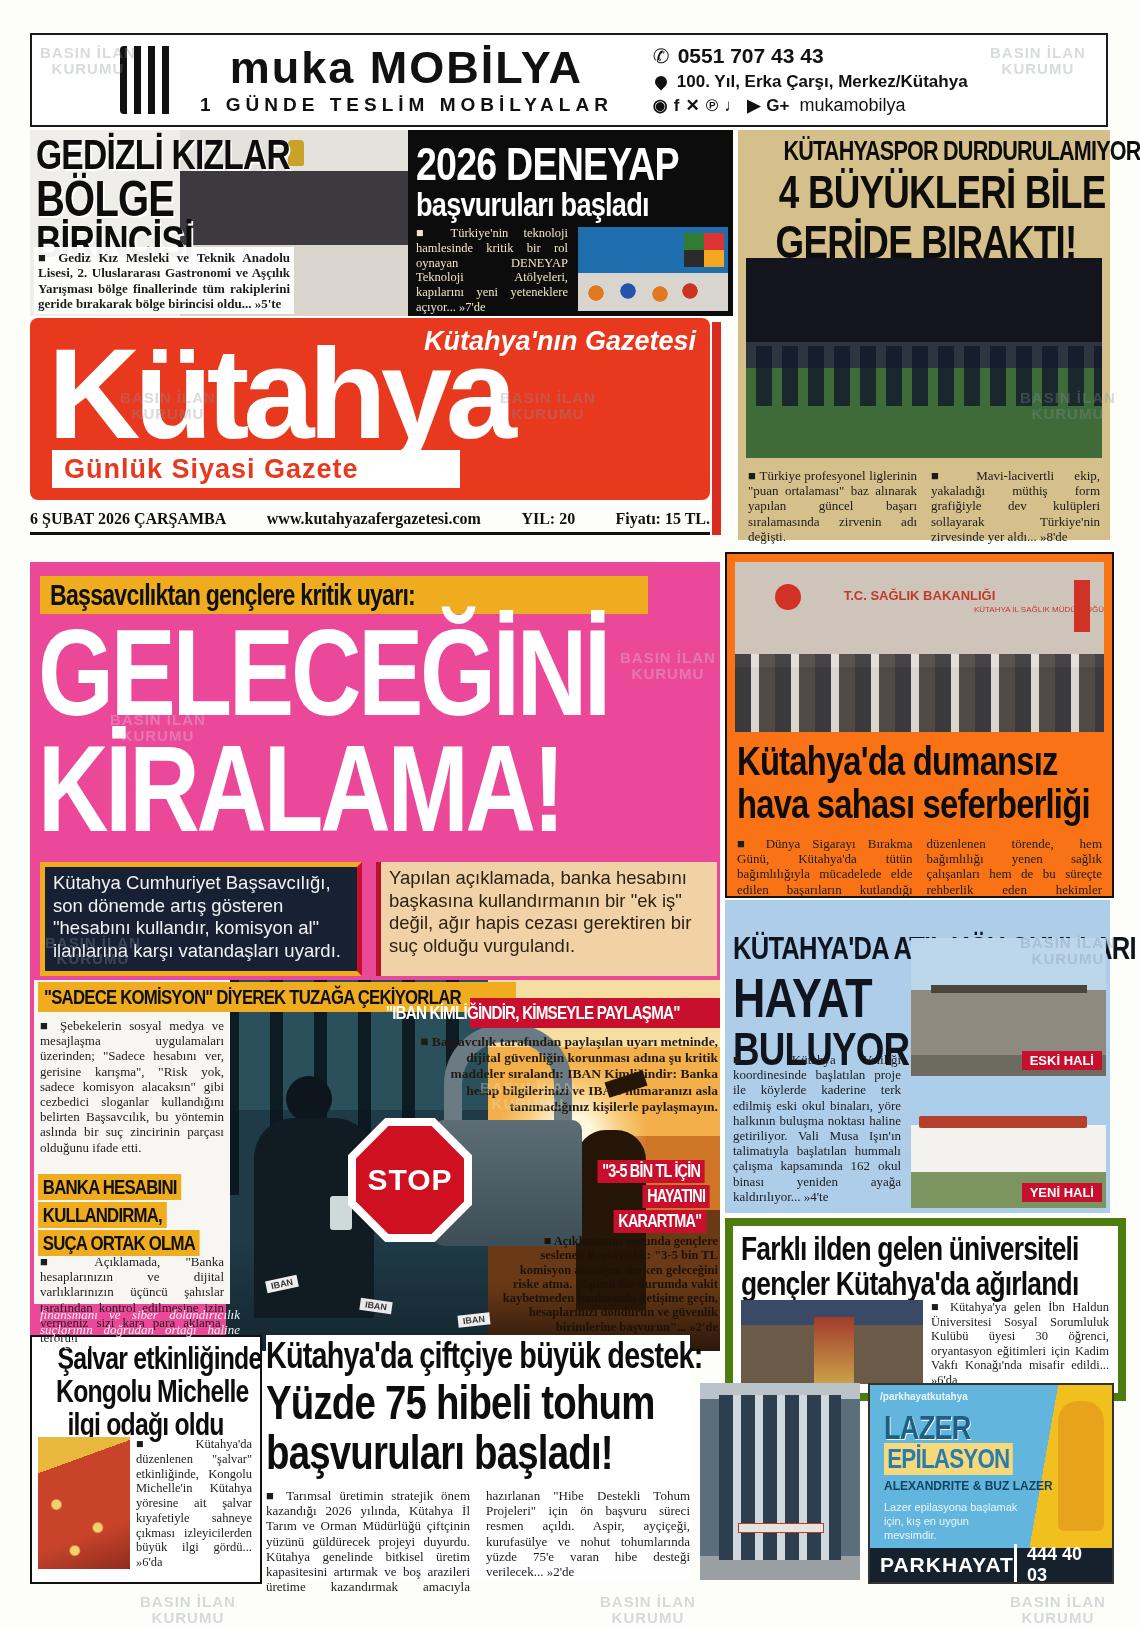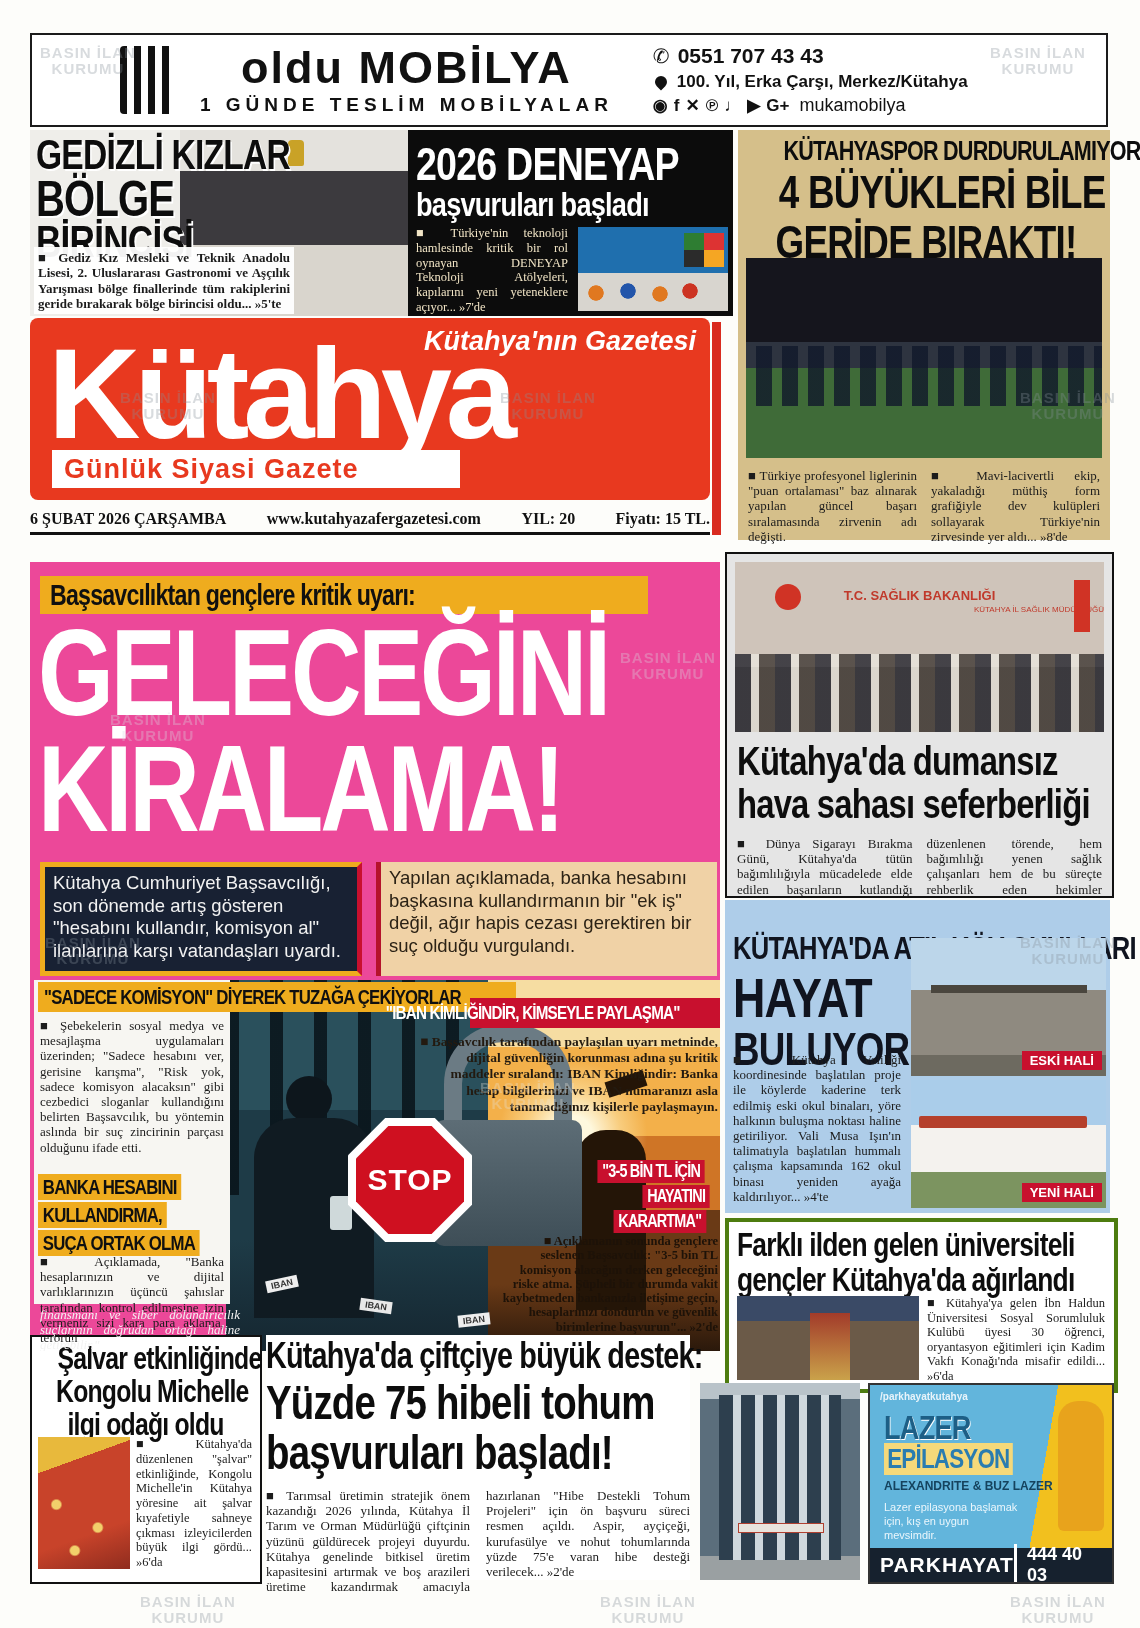--- a/index.html
+++ b/index.html
@@ -24,21 +24,21 @@
   .soc{display:inline-block;font-weight:bold;font-size:17px;margin-left:6px;color:#111;}
 </style>
 </head>
 <body>
 
 <div class="page">
 
   <div class="abs" style="left:30px;top:33px;width:1074px;height:90px;border:2px solid #1b1b1b;background:#fff;display:flex;align-items:center;">
     <div style="width:54px;height:68px;margin-left:88px;background:repeating-linear-gradient(90deg,#111 0 7px,#fff 7px 14px);border-radius:4px;"></div>
     <div style="margin-left:26px;text-align:center;">
-      <div style="font-size:45px;font-weight:bold;letter-spacing:2px;color:#111;line-height:1;">oldu MOBİLYA</div>
+      <div style="font-size:45px;font-weight:bold;letter-spacing:2px;color:#111;line-height:1;">muka MOBİLYA</div>
       <div style="font-size:19px;font-weight:bold;letter-spacing:5px;color:#111;margin-top:4px;">1 GÜNDE TESLİM MOBİLYALAR</div>
     </div>
     <div style="margin-left:40px;color:#111;">
       <div style="display:flex;align-items:center;">
         <span style="font-size:20px;margin-right:8px;">✆</span>
         <span style="font-size:21px;font-weight:bold;">0551 707 43 43</span>
       </div>
       <div style="display:flex;align-items:center;margin-top:4px;">
         <span style="width:12px;height:12px;background:#111;border-radius:50% 50% 50% 0;transform:rotate(-45deg);display:inline-block;margin:0 10px 0 2px;"></span>
         <span style="font-size:17px;font-weight:bold;">100. Yıl, Erka Çarşı, Merkez/Kütahya</span>
@@ -174,21 +174,21 @@
     <div class="abs" style="left:318px;top:556px;width:124px;height:124px;z-index:6;background:#fff;clip-path:polygon(30% 0,70% 0,100% 30%,100% 70%,70% 100%,30% 100%,0 70%,0 30%);display:flex;align-items:center;justify-content:center;">
       <div style="width:108px;height:108px;background:#cf1020;clip-path:polygon(30% 0,70% 0,100% 30%,100% 70%,70% 100%,30% 100%,0 70%,0 30%);display:flex;align-items:center;justify-content:center;">
         <span style="color:#fff;font-weight:bold;font-size:30px;letter-spacing:1px;">STOP</span>
       </div>
     </div>
     <div class="abs" style="left:236px;top:716px;background:#eee;color:#333;font-size:9px;font-weight:bold;padding:1px 5px;transform:rotate(-12deg);z-index:7;">IBAN</div>
     <div class="abs" style="left:330px;top:738px;background:#e8e8e8;color:#333;font-size:9px;font-weight:bold;padding:1px 5px;transform:rotate(8deg);z-index:7;">IBAN</div>
     <div class="abs" style="left:428px;top:752px;background:#eee;color:#333;font-size:9px;font-weight:bold;padding:1px 5px;transform:rotate(-6deg);z-index:7;">IBAN</div>
   </div>
 
-  <div class="abs" style="left:725px;top:552px;width:385px;height:342px;border:2px solid #111;background:#e5e5e5;">
+  <div class="abs" style="left:725px;top:552px;width:385px;height:342px;border:2px solid #111;background:#f97316;">
     <div class="abs photo" style="left:8px;right:8px;top:8px;height:170px;background:linear-gradient(180deg,#cfc4ba 0 62%,#8d8478 62% 100%);">
       <div style="text-align:center;padding-top:26px;">
         <div style="color:#c0392b;font-weight:bold;font-size:13px;">T.C. SAĞLIK BAKANLIĞI</div>
         <div style="color:#c0392b;font-size:8px;margin-top:2px;text-align:right;">KÜTAHYA İL SAĞLIK MÜDÜRLÜĞÜ</div>
       </div>
       <div class="abs" style="right:14px;top:18px;width:16px;height:52px;background:#d03325;"></div>
       <div class="abs" style="left:40px;top:22px;width:26px;height:26px;border-radius:50%;background:#d03325;"></div>
       <div class="abs" style="left:0;right:0;bottom:0;height:46%;background:repeating-linear-gradient(90deg,#2c2c34 0 16px,#e8e4dc 16px 24px,#463f3a 24px 40px);opacity:.85;"></div>
     </div>
     <div style="padding:184px 10px 0 10px;">
@@ -215,21 +215,21 @@
     <div class="abs photo" style="left:186px;top:38px;right:4px;height:138px;background:linear-gradient(180deg,#bcd6ea 0 38%,#8f8a80 38% 85%,#6d6a60 85% 100%);">
       <div class="abs" style="left:20px;top:34%;width:80%;height:8px;background:#4a463e;"></div>
       <span class="badge" style="right:4px;bottom:6px;">ESKİ HALİ</span>
     </div>
     <div class="abs photo" style="left:186px;top:180px;right:4px;height:128px;background:linear-gradient(180deg,#aacdea 0 35%,#f4f2ee 35% 72%,#7c9460 72% 100%);">
       <div class="abs" style="left:8px;top:28%;width:86%;height:12px;background:#b5402c;border-radius:2px;"></div>
       <span class="badge" style="right:4px;bottom:6px;">YENİ HALİ</span>
     </div>
   </div>
 
-  <div class="abs" style="left:725px;top:1218px;width:385px;height:167px;border:4px solid #4d7c0f;background:#fff;">
+  <div class="abs" style="left:725px;top:1218px;width:385px;height:167px;border:8px solid #4d7c0f;background:#fff;">
     <div style="padding:4px 8px 0 8px;">
       <div><span class="cond" style="font-size:33px;color:#0d0d0d;">Farklı ilden gelen üniversiteli</span></div>
       <div style="margin-top:-3px;"><span class="cond" style="font-size:33px;color:#0d0d0d;">gençler Kütahya'da ağırlandı</span></div>
     </div>
     <div class="abs photo" style="left:8px;top:74px;width:182px;height:84px;background:linear-gradient(180deg,#3a4a66 0 30%,#6b5a48 30% 100%);">
       <div class="abs" style="left:40%;top:20%;width:22%;height:80%;background:linear-gradient(180deg,#a23b2a,#caa24a);"></div>
     </div>
     <div class="abs serif just" style="left:198px;top:74px;width:178px;font-size:12.5px;line-height:1.16;color:#1c1c1c;">■ Kütahya'ya gelen İbn Haldun Üniversitesi Sosyal Sorumluluk Kulübü üyesi 30 öğrenci, oryantasyon eğitimleri için Kadim Vakfı Konağı'nda misafir edildi... »6'da</div>
   </div>
 

